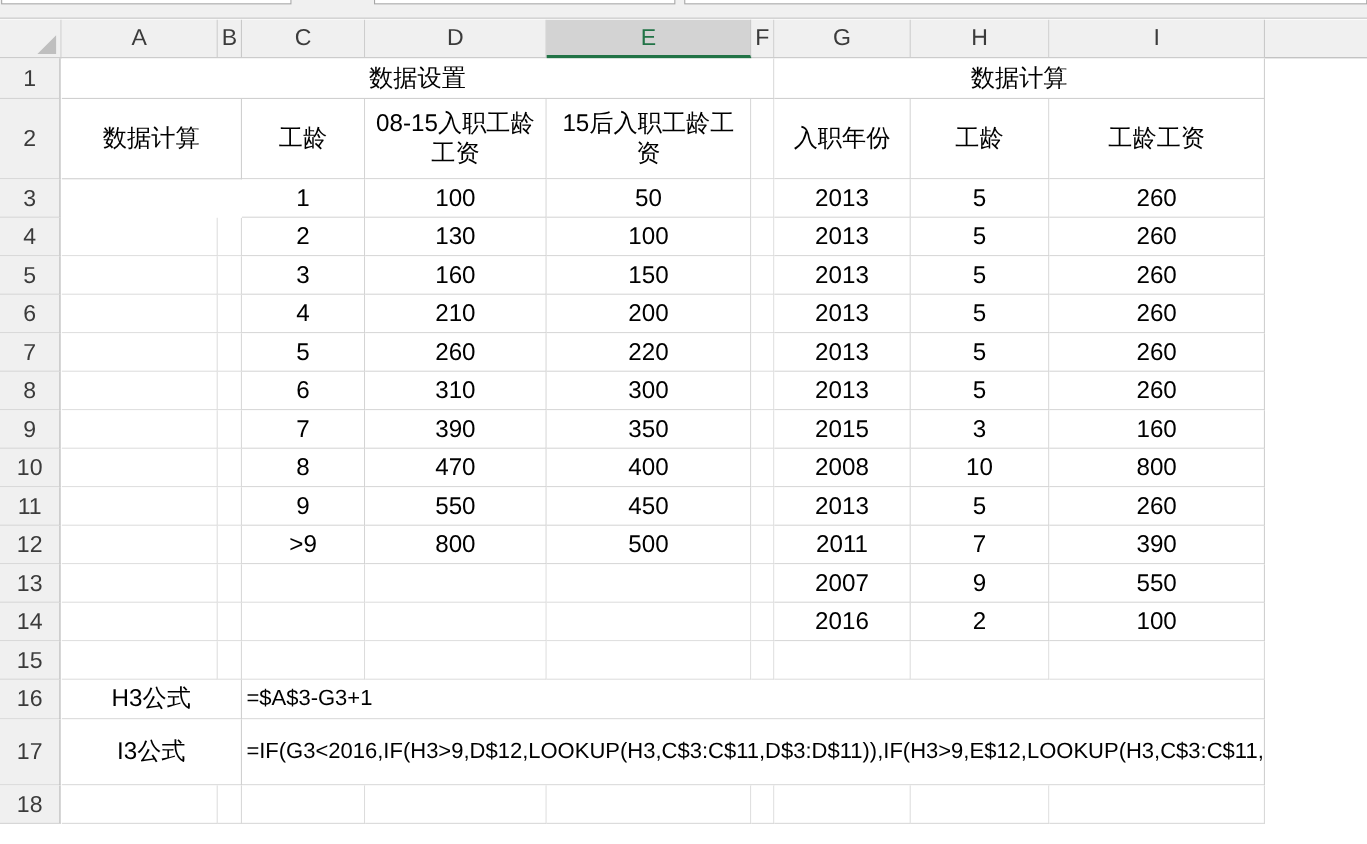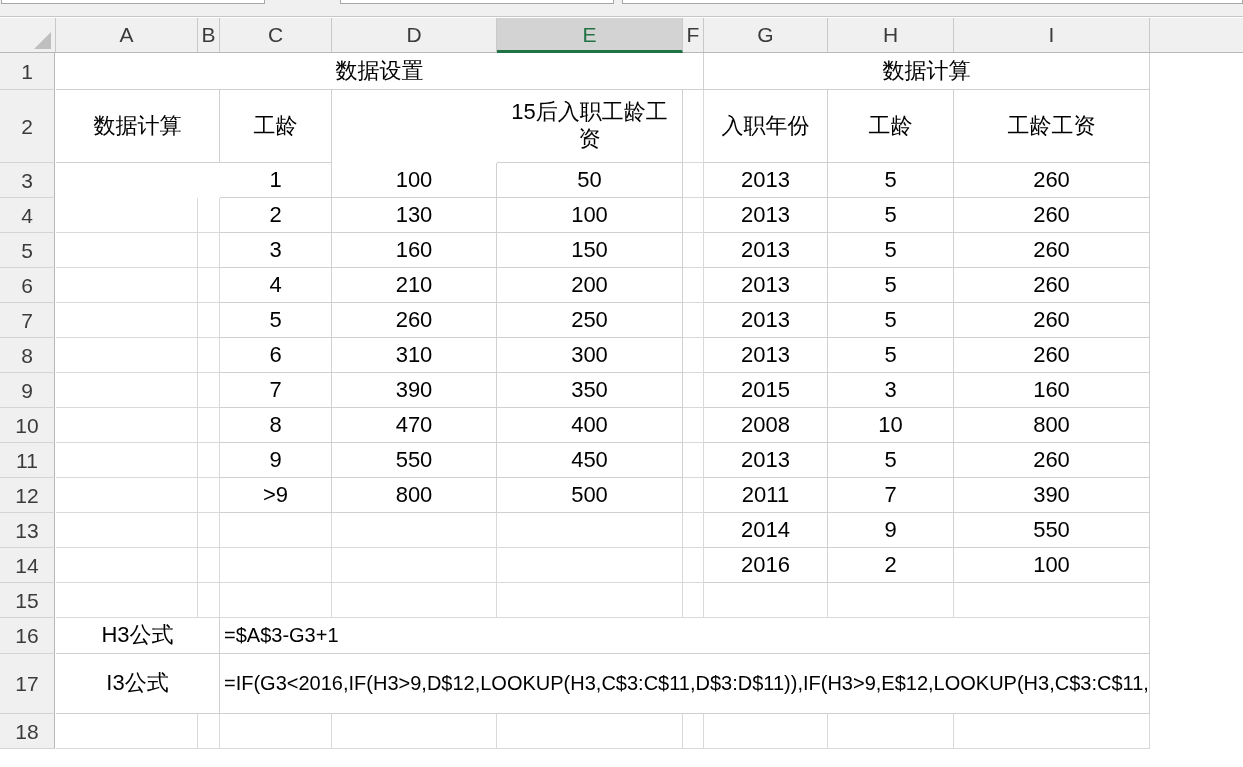--- a/index.html
+++ b/index.html
@@ -106,20 +106,23 @@
       </div>
       <div class="cell c-center" style="left: 648px; width: 446px; top: 0px; height: 37px;">
         <span class="tx">数据计算</span>
       </div>
       <div class="cell c-center c-wrap" style="left: 0px; width: 164px; top: 37px; height: 73px;">
         <span class="tx">数据计算</span>
       </div>
       <div class="cell c-center c-wrap" style="left: 164px; width: 112px; top: 37px; height: 73px;">
         <span class="tx">工龄</span>
       </div>
+      <div class="cell c-center c-wrap" style="left: 276px; width: 165px; top: 37px; height: 73px;">
+        <span class="tx">08-15入职工龄工资</span>
+      </div>
       <div class="cell c-center c-wrap" style="left: 441px; width: 186px; top: 37px; height: 73px;">
         <span class="tx">15后入职工龄工资</span>
       </div>
       <div class="blank" style="left: 627px; width: 21px; top: 37px; height: 73px;"></div>
       <div class="cell c-center c-wrap" style="left: 648px; width: 124px; top: 37px; height: 73px;">
         <span class="tx">入职年份</span>
       </div>
       <div class="cell c-center c-wrap" style="left: 772px; width: 126px; top: 37px; height: 73px;">
         <span class="tx">工龄</span>
       </div>
@@ -210,21 +213,21 @@
       </div>
       <div class="blank" style="left: 0px; width: 142px; top: 250px; height: 35px;"></div>
       <div class="blank" style="left: 142px; width: 22px; top: 250px; height: 35px;"></div>
       <div class="cell c-center" style="left: 164px; width: 112px; top: 250px; height: 35px;">
         <span class="tx">5</span>
       </div>
       <div class="cell c-center" style="left: 276px; width: 165px; top: 250px; height: 35px;">
         <span class="tx">260</span>
       </div>
       <div class="cell c-center" style="left: 441px; width: 186px; top: 250px; height: 35px;">
-        <span class="tx">250</span>
+        <span class="tx">220</span>
       </div>
       <div class="blank" style="left: 627px; width: 21px; top: 250px; height: 35px;"></div>
       <div class="cell c-center" style="left: 648px; width: 124px; top: 250px; height: 35px;">
         <span class="tx">2013</span>
       </div>
       <div class="cell c-center" style="left: 772px; width: 126px; top: 250px; height: 35px;">
         <span class="tx">5</span>
       </div>
       <div class="cell c-center" style="left: 898px; width: 196px; top: 250px; height: 35px;">
         <span class="tx">260</span>
@@ -334,21 +337,21 @@
       <div class="cell c-center" style="left: 898px; width: 196px; top: 425px; height: 35px;">
         <span class="tx">390</span>
       </div>
       <div class="blank" style="left: 0px; width: 142px; top: 460px; height: 35px;"></div>
       <div class="blank" style="left: 142px; width: 22px; top: 460px; height: 35px;"></div>
       <div class="blank" style="left: 164px; width: 112px; top: 460px; height: 35px;"></div>
       <div class="blank" style="left: 276px; width: 165px; top: 460px; height: 35px;"></div>
       <div class="blank" style="left: 441px; width: 186px; top: 460px; height: 35px;"></div>
       <div class="blank" style="left: 627px; width: 21px; top: 460px; height: 35px;"></div>
       <div class="cell c-center" style="left: 648px; width: 124px; top: 460px; height: 35px;">
-        <span class="tx">2014</span>
+        <span class="tx">2007</span>
       </div>
       <div class="cell c-center" style="left: 772px; width: 126px; top: 460px; height: 35px;">
         <span class="tx">9</span>
       </div>
       <div class="cell c-center" style="left: 898px; width: 196px; top: 460px; height: 35px;">
         <span class="tx">550</span>
       </div>
       <div class="blank" style="left: 0px; width: 142px; top: 495px; height: 35px;"></div>
       <div class="blank" style="left: 142px; width: 22px; top: 495px; height: 35px;"></div>
       <div class="blank" style="left: 164px; width: 112px; top: 495px; height: 35px;"></div>

